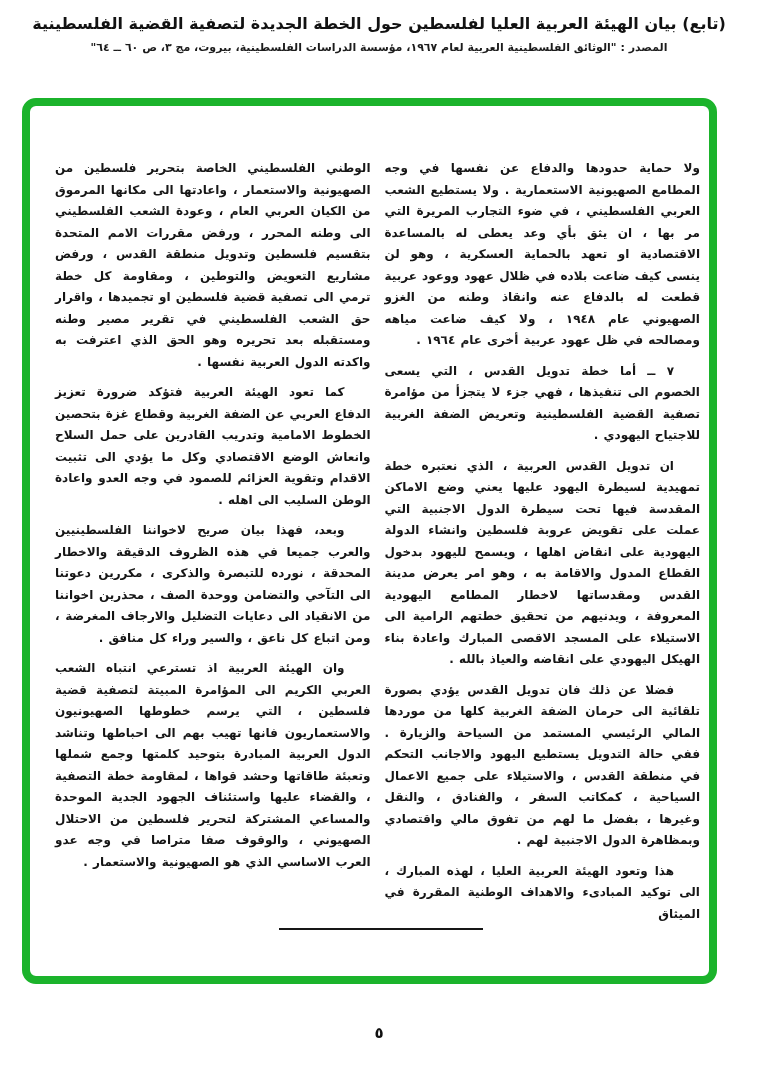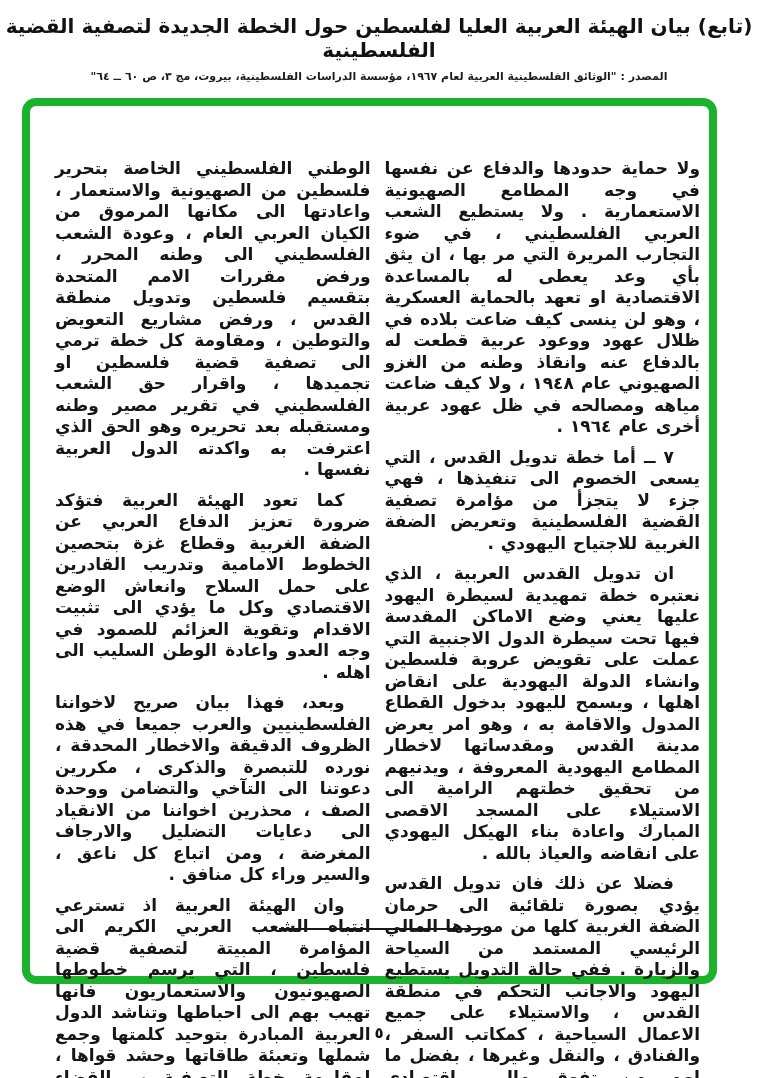--- a/index.html
+++ b/index.html
@@ -14,21 +14,21 @@
   }
   .header {
     position: absolute;
     top: 14px;
     left: 0;
     right: 0;
     text-align: center;
     direction: rtl;
   }
   .doc-title {
-    font-size: 20px;
+    font-size: 16px;
     font-weight: bold;
     color: #121212;
     letter-spacing: 0px;
   }
   .doc-source {
     margin-top: 8px;
     font-size: 11px;
     font-weight: bold;
     color: #1c1c1c;
   }
@@ -51,21 +51,21 @@
     direction: rtl;
     gap: 14px;
   }
   .column {
     flex: 1;
     direction: rtl;
     text-align: justify;
   }
   .para {
     margin: 0 0 9px 0;
-    font-size: 17px;
+    font-size: 12px;
     line-height: 21.5px;
     font-weight: bold;
     color: #161616;
     word-spacing: 1px;
   }
   .para.indent { text-indent: 26px; }
   .para:last-child { margin-bottom: 0; }
   .end-rule {
     position: absolute;
     left: 249px;

